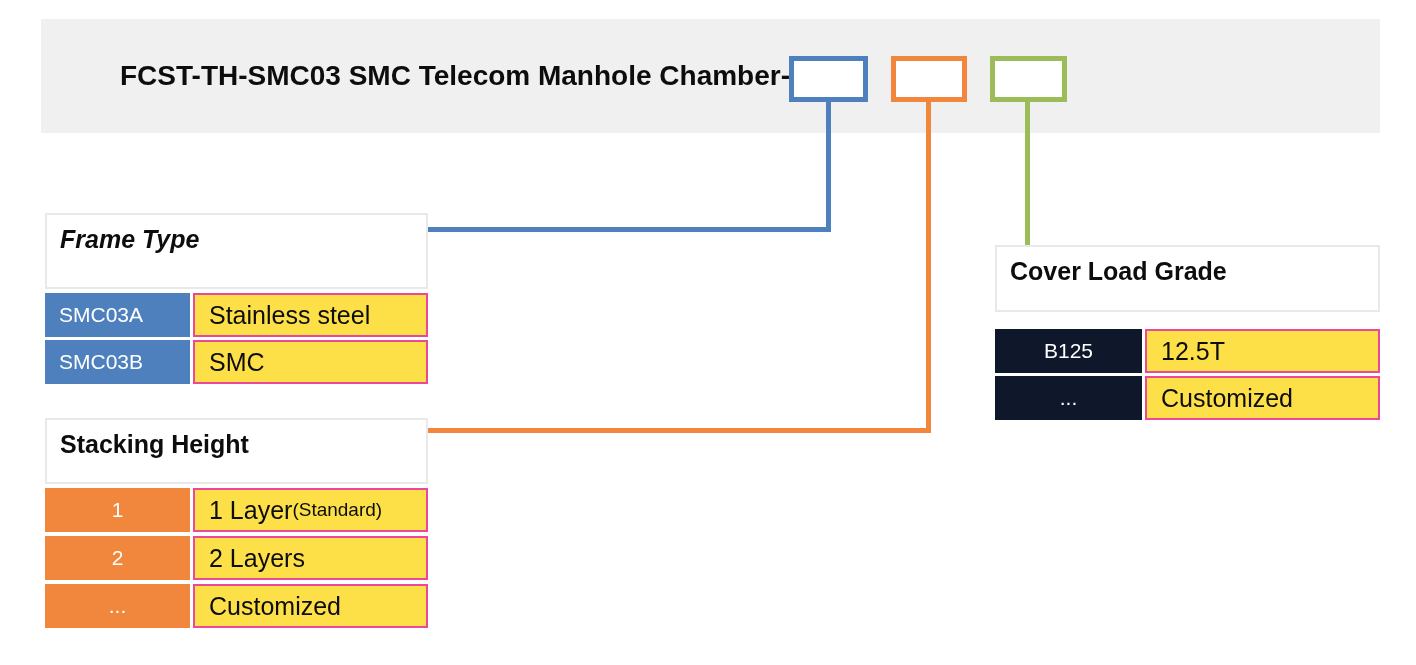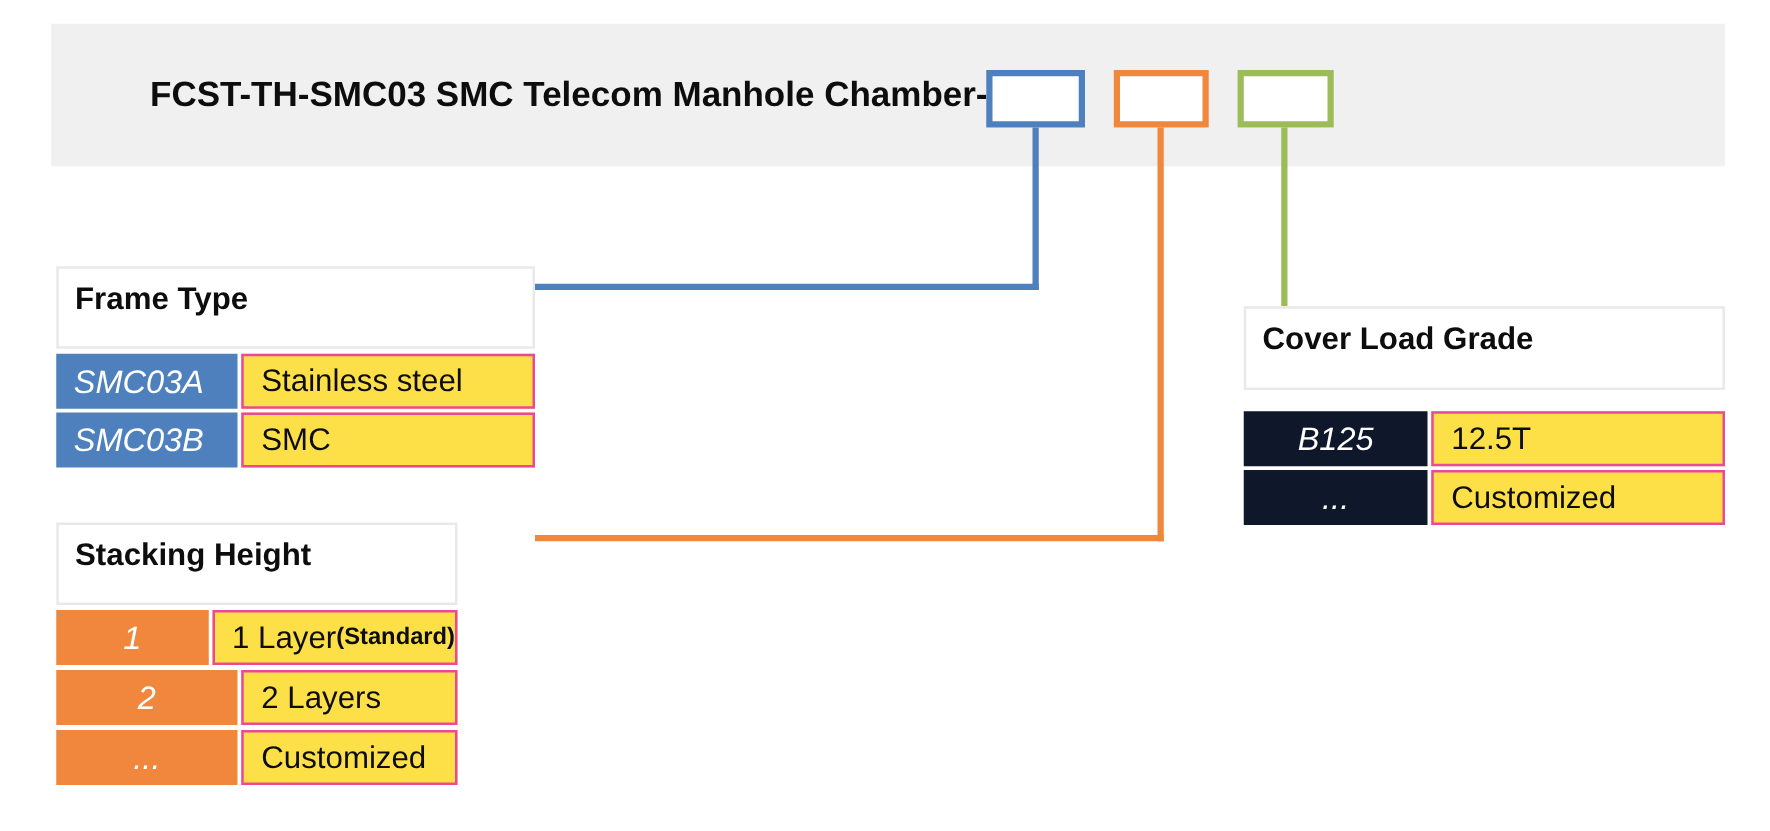--- a/index.html
+++ b/index.html
@@ -44,43 +44,43 @@
   
   .ptable{position:absolute;}
   .ptable .hdr{
     box-sizing:border-box;background:#ffffff;border:2px solid #e9e9e9;
     font-size:25px;font-weight:bold;color:#0d0d0d;
     padding:10px 0 0 13px;
   }
   .prow{display:flex;}
   .key{
     box-sizing:border-box;height:44px;
-    color:#ffffff;font-size:26px;
-    display:flex;align-items:center;font-style:italic;
+    color:#ffffff;font-size:21px;
+    display:flex;align-items:center;
   }
   .key.blue-bg  {background:#4e80bd;}
   .key.orange-bg{background:#f0873c;}
   .key.green-bg {background:#0f172a;}
   .key.left-align{justify-content:flex-start;padding-left:14px;}
   .key.center-align{justify-content:center;}
   .desc{
     box-sizing:border-box;flex:1;height:44px;margin-left:3px;
     background:#fde047;border:2px solid #ec4899;
     font-size:25px;color:#0d0d0d;
     display:flex;align-items:center;padding-left:14px;
     white-space:nowrap;
   }
-  .desc .note{font-size:19px;font-weight:bold;}
+  .desc .note{font-size:19px;}
 
   #frame-table   {left:45px; top:213px;width:383px;}
-  #frame-table .hdr{height:66px;margin-bottom:4px;}
+  #frame-table .hdr{height:76px;margin-bottom:4px;font-style:italic;}
   #frame-table .prow{margin-bottom:3px;}
   #frame-table .key{width:145px;}
 
-  #stack-table   {left:45px; top:418px;width:321px;}
+  #stack-table   {left:45px; top:418px;width:383px;}
   #stack-table .hdr{height:66px;margin-bottom:4px;}
   #stack-table .prow{margin-bottom:4px;}
   #stack-table .key{width:145px;}
 
   #cover-table   {left:995px;top:245px;width:385px;}
   #cover-table .hdr{height:67px;margin-bottom:17px;}
   #cover-table .prow{margin-bottom:3px;}
   #cover-table .key{width:147px;}
 </style>
 </head>

